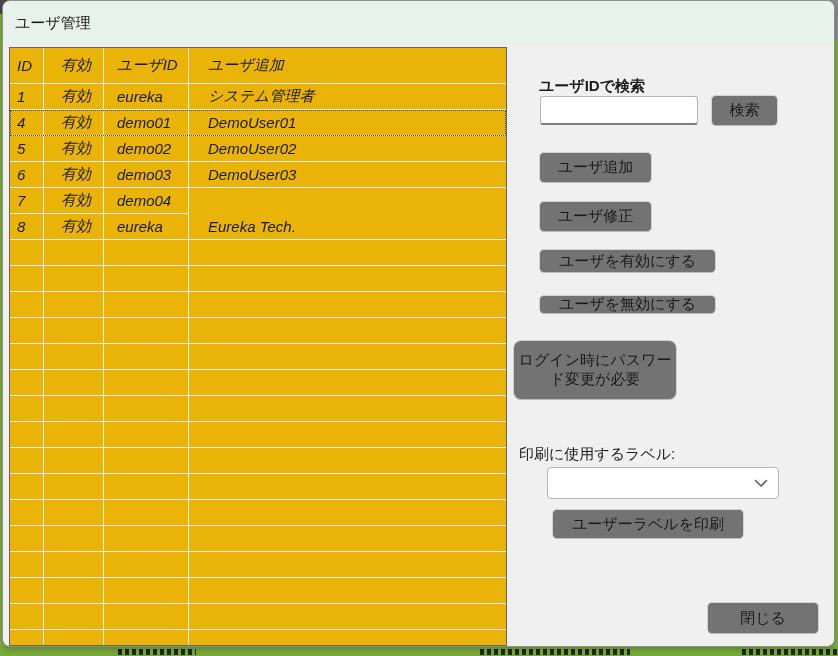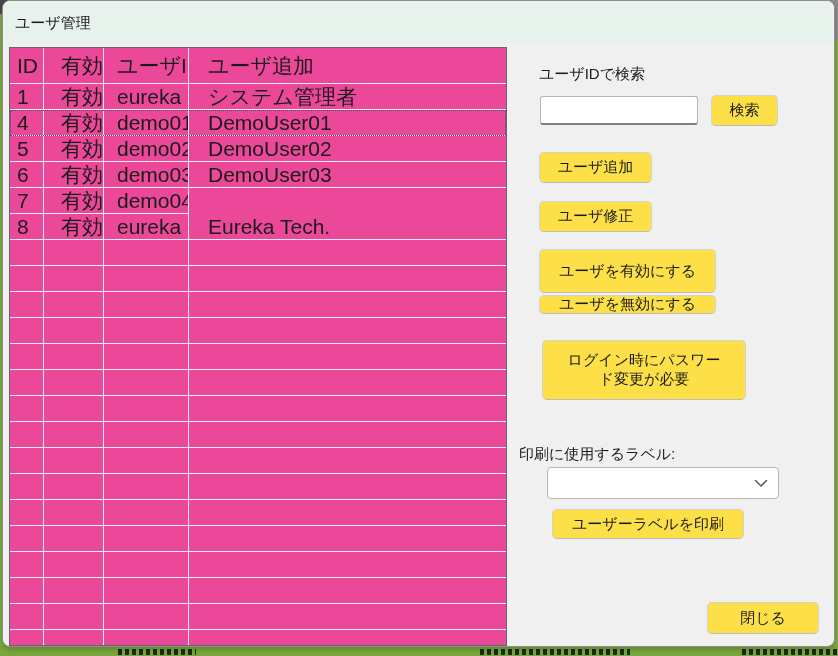--- a/index.html
+++ b/index.html
@@ -34,24 +34,25 @@
     position:absolute; left:0; top:0; right:0; height:44px;
     background:#e6f2eb;
     display:flex; align-items:center;
     padding-left:12px;
     font-size:15px;
   }
 
   
   .utable {
     position:absolute; left:6px; top:46px; width:498px; height:599px;
-    background:#ec4899;
+    background:#eab308;
     border:1px solid #646464;
     overflow:hidden;
-    font-size:21px;
+    font-size:15px;
+    font-style:italic;
   }
   .thead { display:flex; height:36px; }
   .hcell {
     display:flex; align-items:center;
     border-right:1px solid #e2e2e2;
     border-bottom:1px solid #ececec;
     white-space:nowrap; overflow:hidden;
   }
   .trow { display:flex; height:26px; }
   .cell {
@@ -63,21 +64,21 @@
   .c-id       { width:34px;  padding-left:7px; }
   .c-enabled  { width:60px;  padding-left:17px; }
   .c-userid   { width:85px;  padding-left:13px; }
   .c-username { flex:1;      padding-left:19px; border-right:none; }
   .trow.focused { outline:1px dotted #4d4d4d; outline-offset:-1px; }
 
   
   .lbl { position:absolute; font-size:15px; white-space:nowrap; }
   .btn {
     position:absolute;
-    background:#fde047;
+    background:#737373;
     border:1px solid #d2d2d2;
     border-bottom-color:#bcbcbc;
     border-radius:5px;
     font-size:15px;
     font-family:inherit;
     color:#1a1a1a;
     display:flex; align-items:center; justify-content:center;
     text-align:center; line-height:1.25;
     cursor:default;
   }
@@ -97,23 +98,23 @@
     border-radius:4px;
     display:flex; align-items:center; justify-content:space-between;
     padding:0 10px 0 8px;
     font-size:15px;
   }
   .combo .chev { display:flex; align-items:center; }
 
   .btn-search  { left:708px; top:94px;  width:67px;  height:31px; }
   .btn-add     { left:536px; top:151px; width:113px; height:31px; }
   .btn-modify  { left:536px; top:200px; width:113px; height:31px; }
-  .btn-enable  { left:536px; top:248px; width:177px; height:44px; }
+  .btn-enable  { left:536px; top:248px; width:177px; height:24px; }
   .btn-disable { left:536px; top:294px; width:177px; height:19px; }
-  .btn-pwd     { left:539px; top:339px; width:204px; height:60px; flex-direction:column; }
+  .btn-pwd     { left:510px; top:339px; width:164px; height:60px; flex-direction:column;border-radius:8px; }
   .btn-print   { left:549px; top:508px; width:192px; height:30px; }
   .btn-close   { left:704px; top:601px; width:112px; height:32px; }
 </style>
 </head>
 <body>
 
 <div class="corner-shim-tl"></div>
 <div class="corner-shim-tr"></div>
 <div class="bg-strip">
   <div class="bg-frag frag1"></div>
@@ -262,21 +263,21 @@
   </div>
         <div class="trow">
     <div class="cell c-id"></div>
     <div class="cell c-enabled"></div>
     <div class="cell c-userid"></div>
     <div class="cell c-username"></div>
   </div>
       </div>
   </div>
 
-  <div class="lbl" style="left:536px; top:64px;">ユーザIDで検索</div>
+  <div class="lbl" style="left:536px; top:76px;font-weight:bold;">ユーザIDで検索</div>
   <input class="search-input" value="" style="">
   <button class="btn btn-search">検索</button>
 
   <button class="btn btn-add">ユーザ追加</button>
   <button class="btn btn-modify">ユーザ修正</button>
   <button class="btn btn-enable">ユーザを有効にする</button>
   <button class="btn btn-disable">ユーザを無効にする</button>
   <button class="btn btn-pwd">
     <span>ログイン時にパスワー</span>
     <span>ド変更が必要</span>

